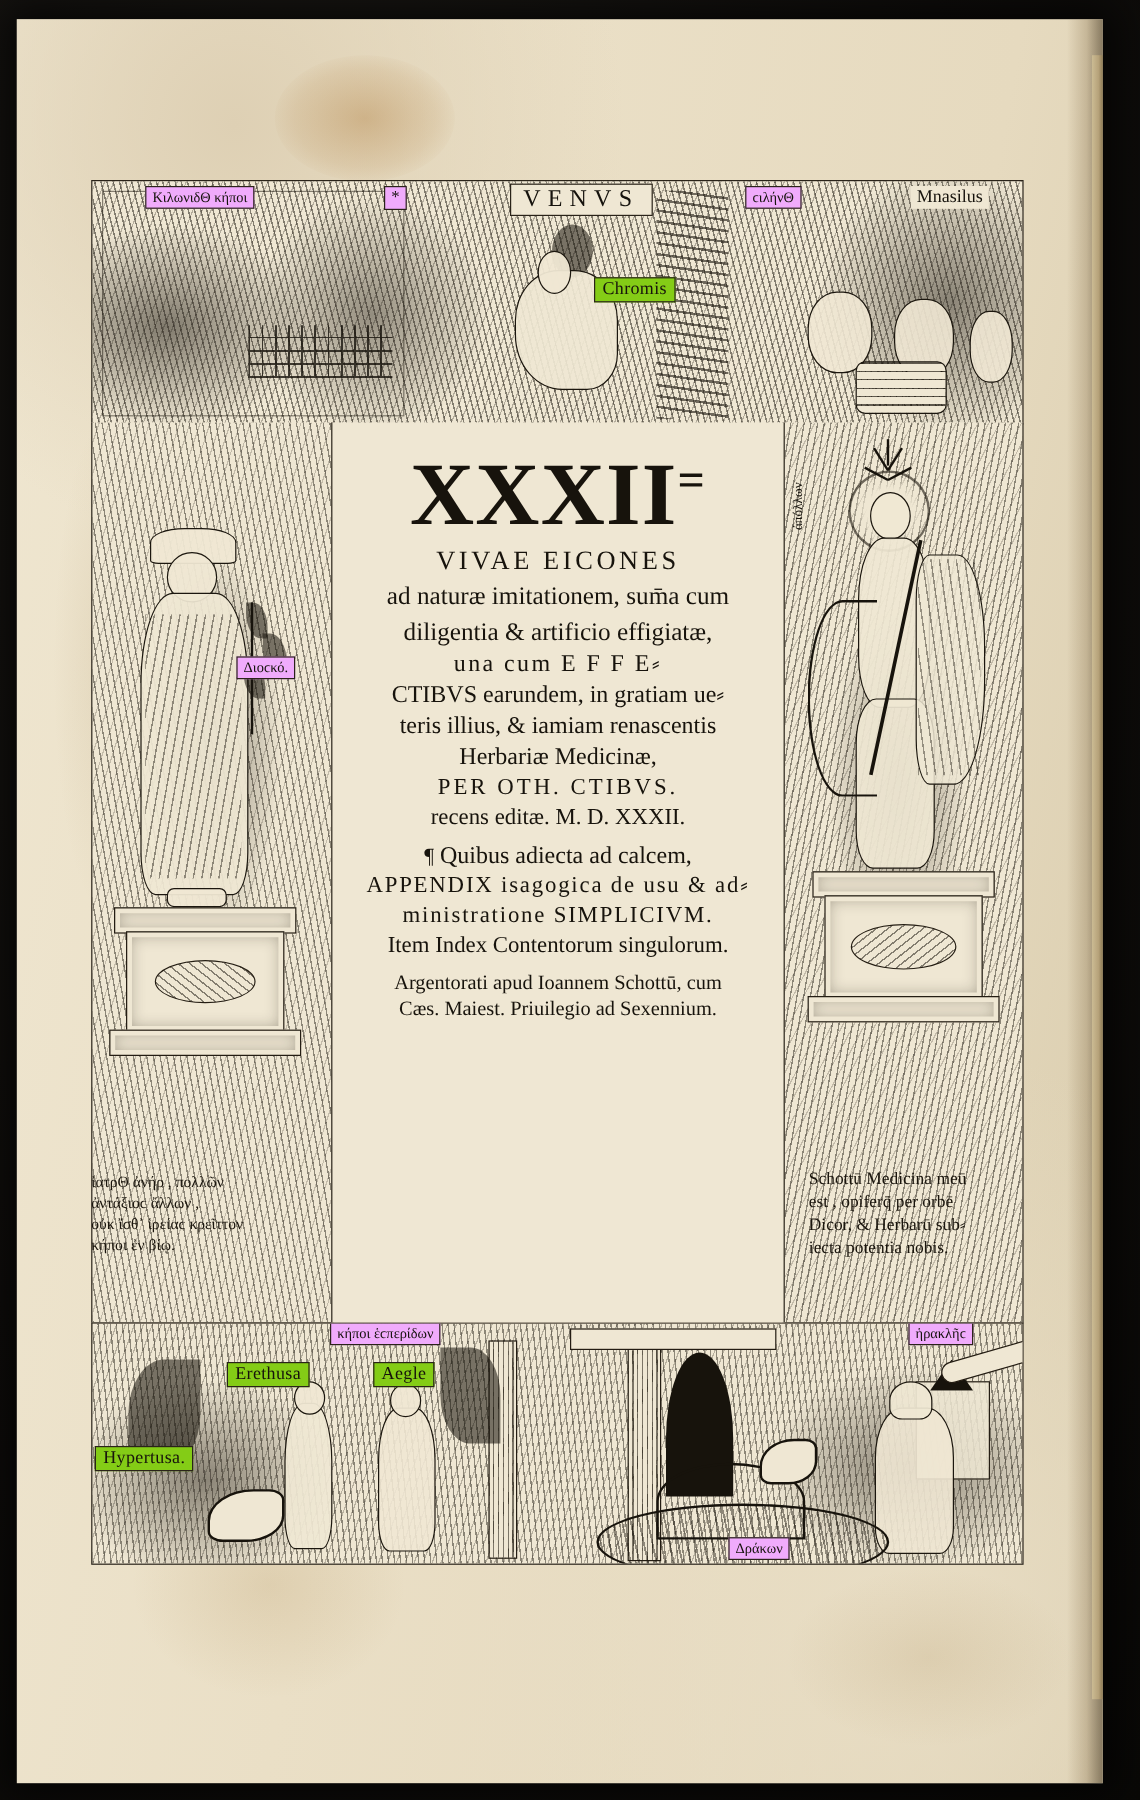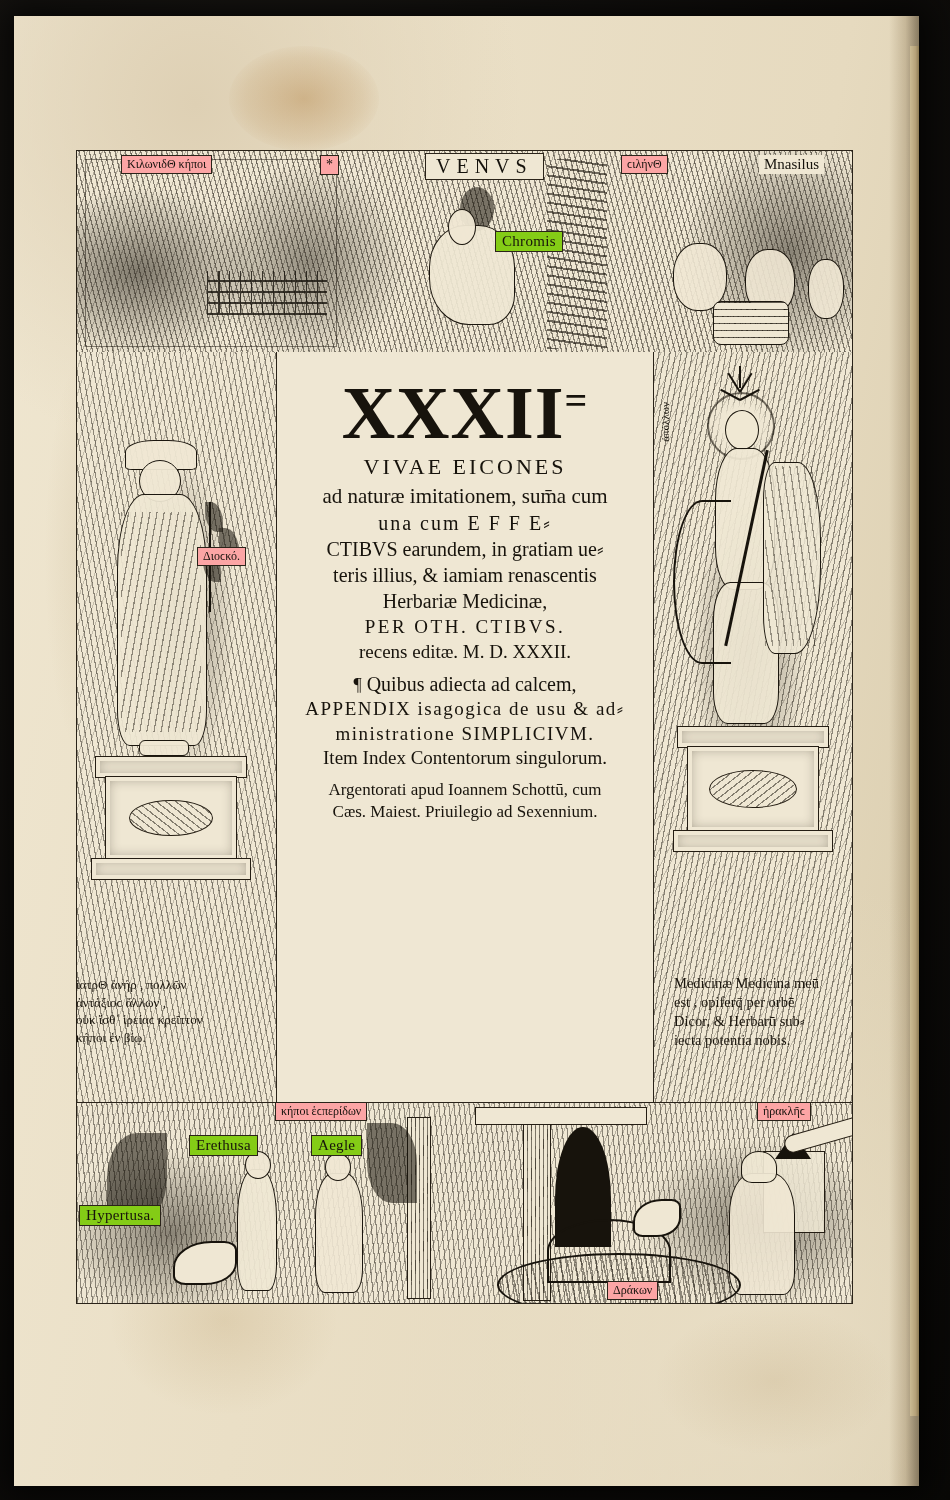--- a/index.html
+++ b/index.html
@@ -181,21 +181,21 @@
     background: #84cc16;
     border: 1px solid #2a2319;
     color: #17130c;
     font-size: 15px;
     padding: 1px 6px;
     white-space: nowrap;
     letter-spacing: .3px;
   }
   .plate-top {
     position: absolute;
-    background: #fca5a5;
+    background: #f0abfc;
     border: 1px solid #2a2319;
     font-size: 12px;
     padding: 1px 5px;
     white-space: nowrap;
   }
   .vlabel {
     position: absolute;
     background: #efe7d3;
     border: 1px solid #2a2319;
     font-size: 20px;
@@ -405,20 +405,21 @@
       <div class="nameplate" style="left:2px;top:102px;">Hypertusa.</div>
       <div class="plate-top" style="left:530px;top:178px;">Δράκων</div>
     </div>
 
     <div id="title-block">
       <div class="tl1">
         <span>XXXII</span><span class="hy">=</span>
       </div>
       <div class="tl3">VIVAE  EICONES</div>
       <div class="tl4">ad naturæ imitationem, sum̄a cum</div>
+      <div class="tl4">diligentia &amp; artificio effigiatæ,</div>
       <div class="tl5">una cum E F F E⸗</div>
       <div class="tl6">CTIBVS earundem, in gratiam ue⸗</div>
       <div class="tl6">teris illius, &amp; iamiam renascentis</div>
       <div class="tl6">Herbariæ Medicinæ,</div>
       <div class="tl7">PER  OTH.  CTIBVS.</div>
       <div class="tl8">recens editæ. M. D. XXXII.</div>
       <div class="tl9">
         <span class="pilcrow">¶</span>
         <span>Quibus adiecta ad calcem,</span>
       </div>
@@ -432,18 +433,18 @@
   </div>
 
   <div class="undercap" style="left:62px;top:960px;width:200px;">
     <div>ἰατρΘ  ἀνήρ , πολλῶν</div>
     <div>ἀντάξιοϲ ἄλλων ,</div>
     <div>οὐκ ἴσθ᾽ ἱρείαϲ κρεῖττον</div>
     <div>κήποι ἐν βίῳ.</div>
   </div>
 
   <div class="undercap right" style="left:660px;top:958px;width:190px;">
-    <div>Medicinæ Medicina meū</div>
+    <div>Schottū Medicina meū</div>
     <div>est , opiferq̄ per orbē</div>
     <div>Dicor, &amp; Herbarū sub⸗</div>
     <div>iecta potentia nobis.</div>
   </div>
 </div>
 
 </body></html>

